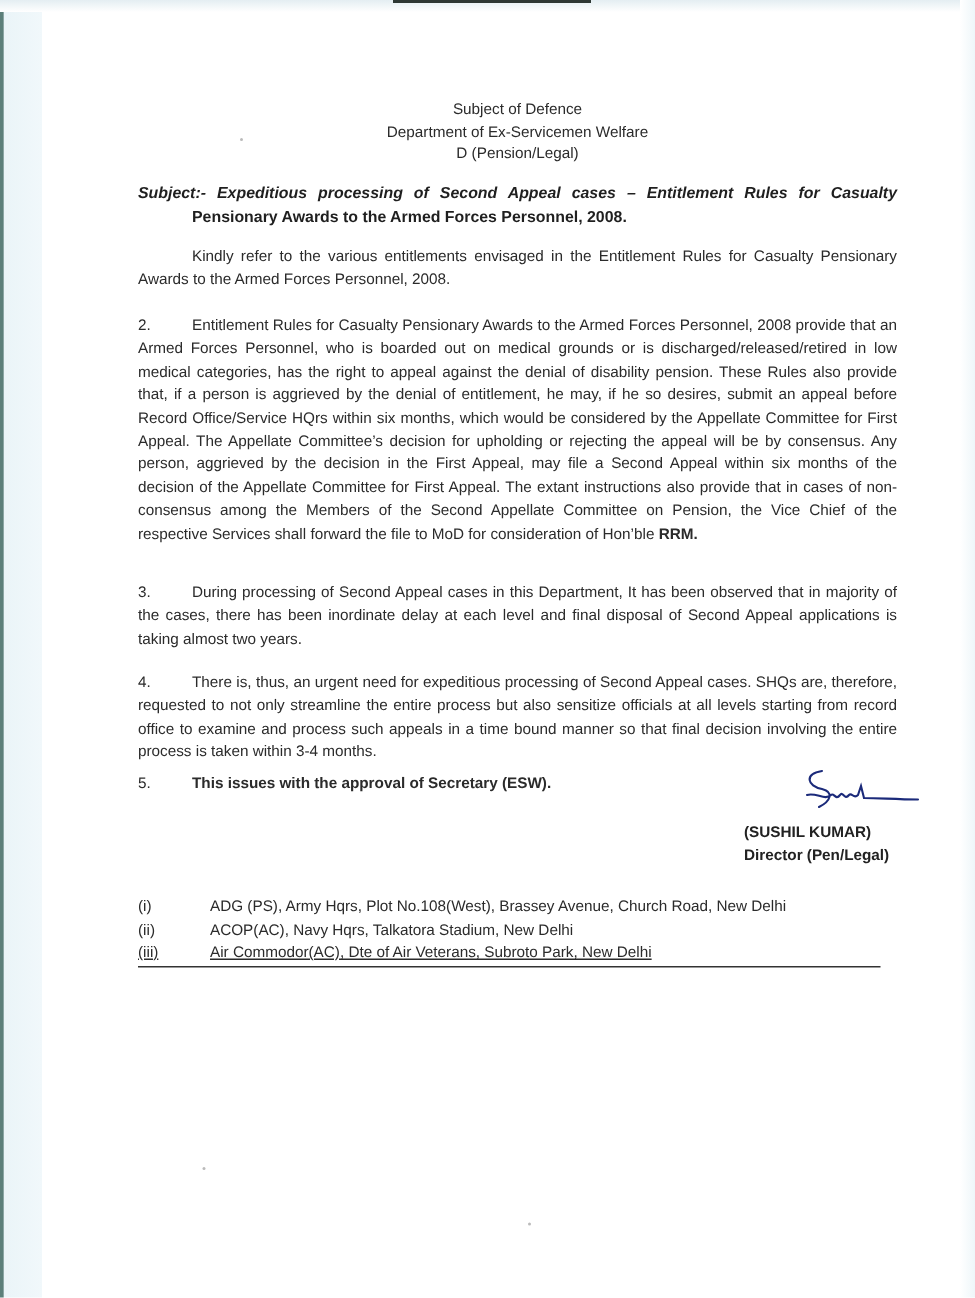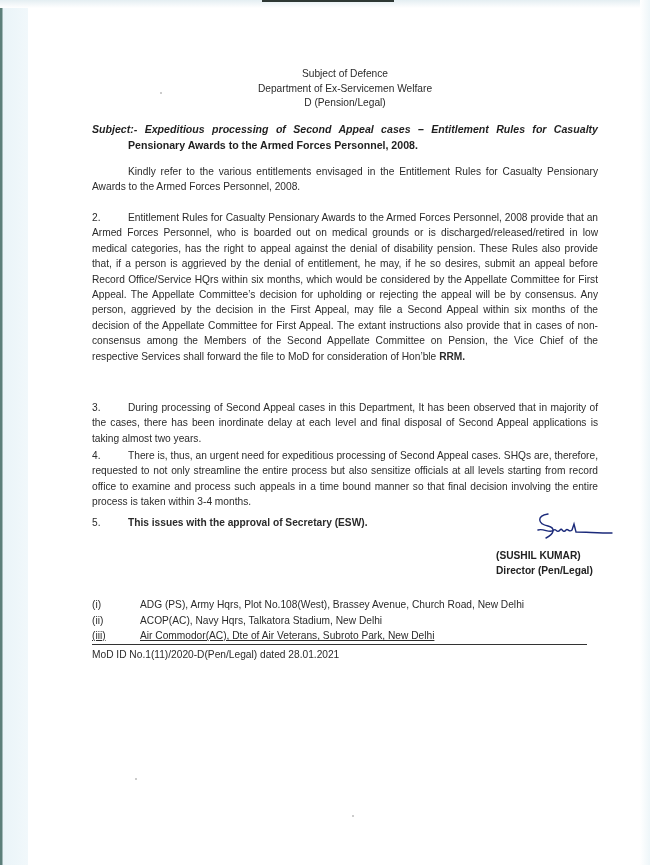--- a/index.html
+++ b/index.html
@@ -40,21 +40,21 @@
   .subject .s1 { display: block; text-align: justify; text-align-last: justify; font-style: italic; }
   .subject .s2 { display: block; padding-left: 36px; }
   .para {
     position: absolute; left: 0; width: 506px; text-align: justify; margin-top: 16px;
   }
   .para .num { display: inline-block; width: 36px; }
   .indent { display: inline-block; width: 36px; }
   .bold { font-weight: bold; }
   #p1 { top: 148px; }
   #p2 { top: 194px; }
-  #p3 { top: 384px; }
+  #p3 { top: 372px; }
   #p4 { top: 432px; }
   #p5 { top: 499px; font-weight: normal; }
   .signature-block {
     position: absolute; left: 404px; top: 510px; width: 150px; text-align: left;
     font-weight: bold; font-size: 10.2px; line-height: 15px; color: #222;
   }
   .signature-block svg { display: block; margin-left: 30px; }
   .addressees {
     position: absolute; left: 0; top: 597px; width: 495px;
     font-size: 10.2px; line-height: 15.5px;
@@ -121,19 +121,18 @@
       <span class="txt">ADG (PS), Army Hqrs, Plot No.108(West), Brassey Avenue, Church Road, New Delhi</span>
     </div>
     <div class="addr-row">
       <span class="idx">(ii)</span>
       <span class="txt">ACOP(AC), Navy Hqrs, Talkatora Stadium, New Delhi</span>
     </div>
     <div class="addr-row last">
       <span class="idx">(iii)</span>
       <span class="txt">Air Commodor(AC), Dte of Air Veterans, Subroto Park, New Delhi</span>
     </div>
-    <div class="ref-line">MoD ID No.1(11)/2020-D(Pen/Legal) dated  28.01.2021</div>
   </div>
 </div>
 
 <div class="speck" style="left:352px; top:815px;"></div>
 <div class="speck" style="left:135px; top:778px;"></div>
 <div class="speck" style="left:160px; top:92px;"></div>
 
 </body></html>

